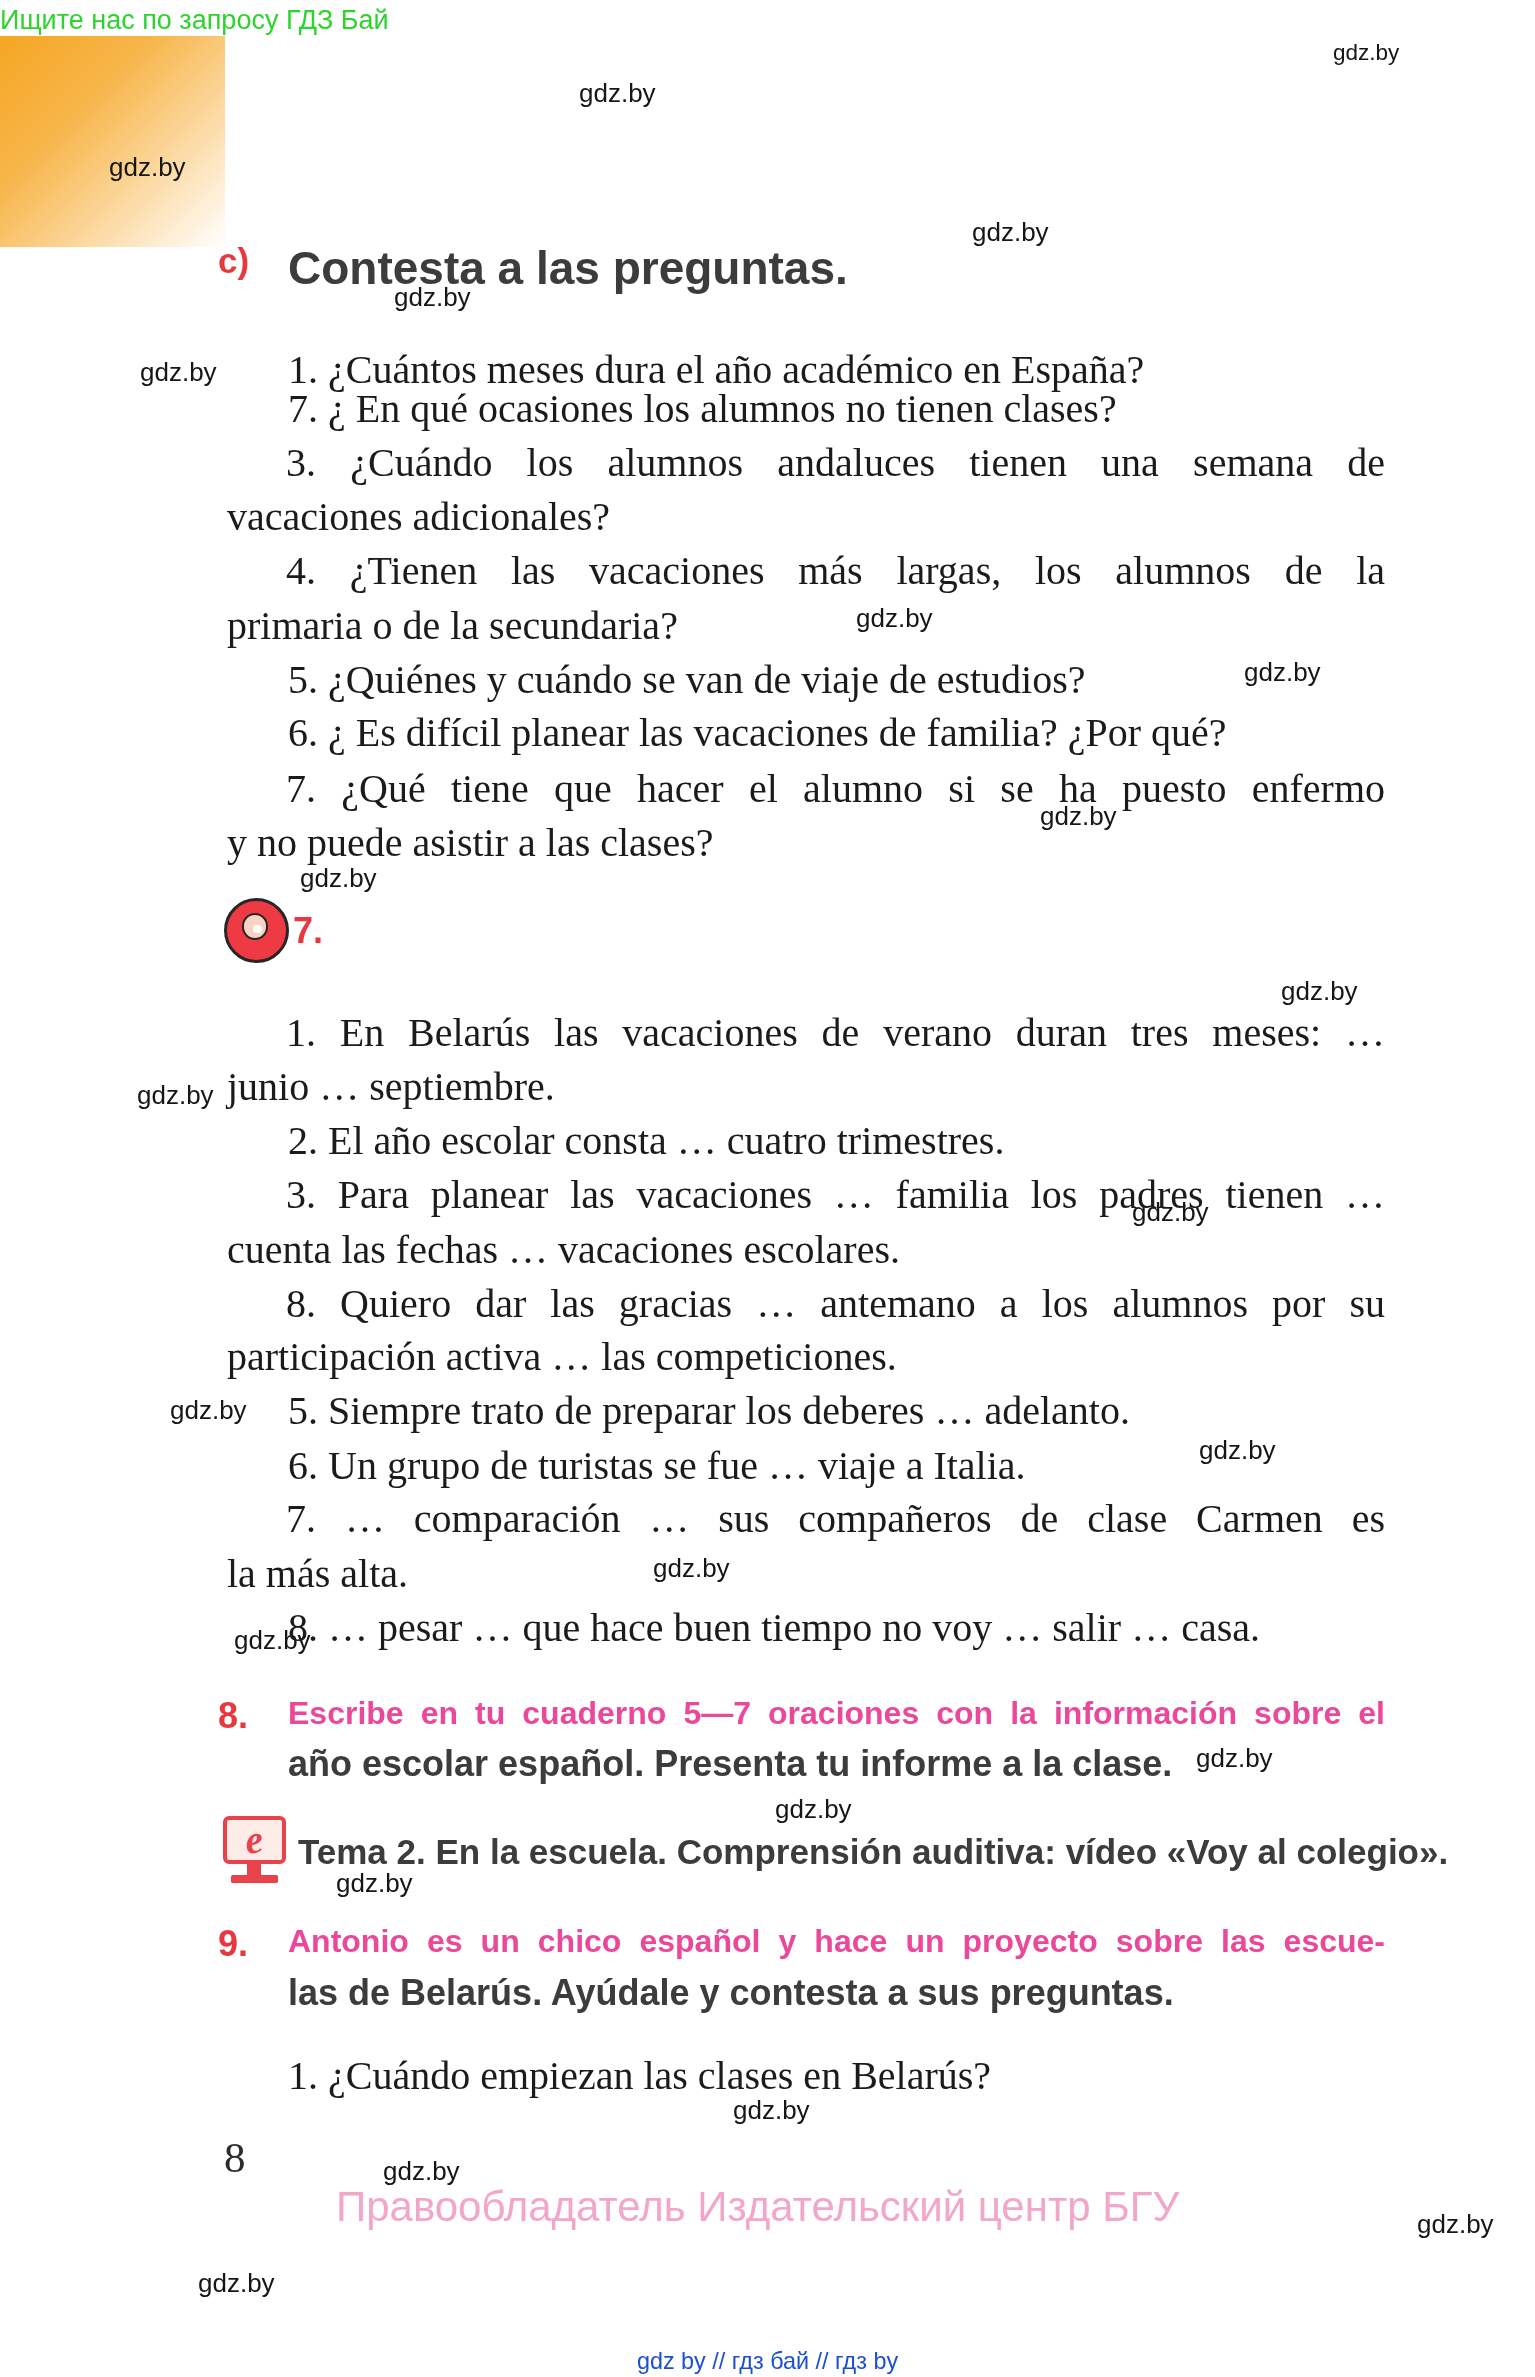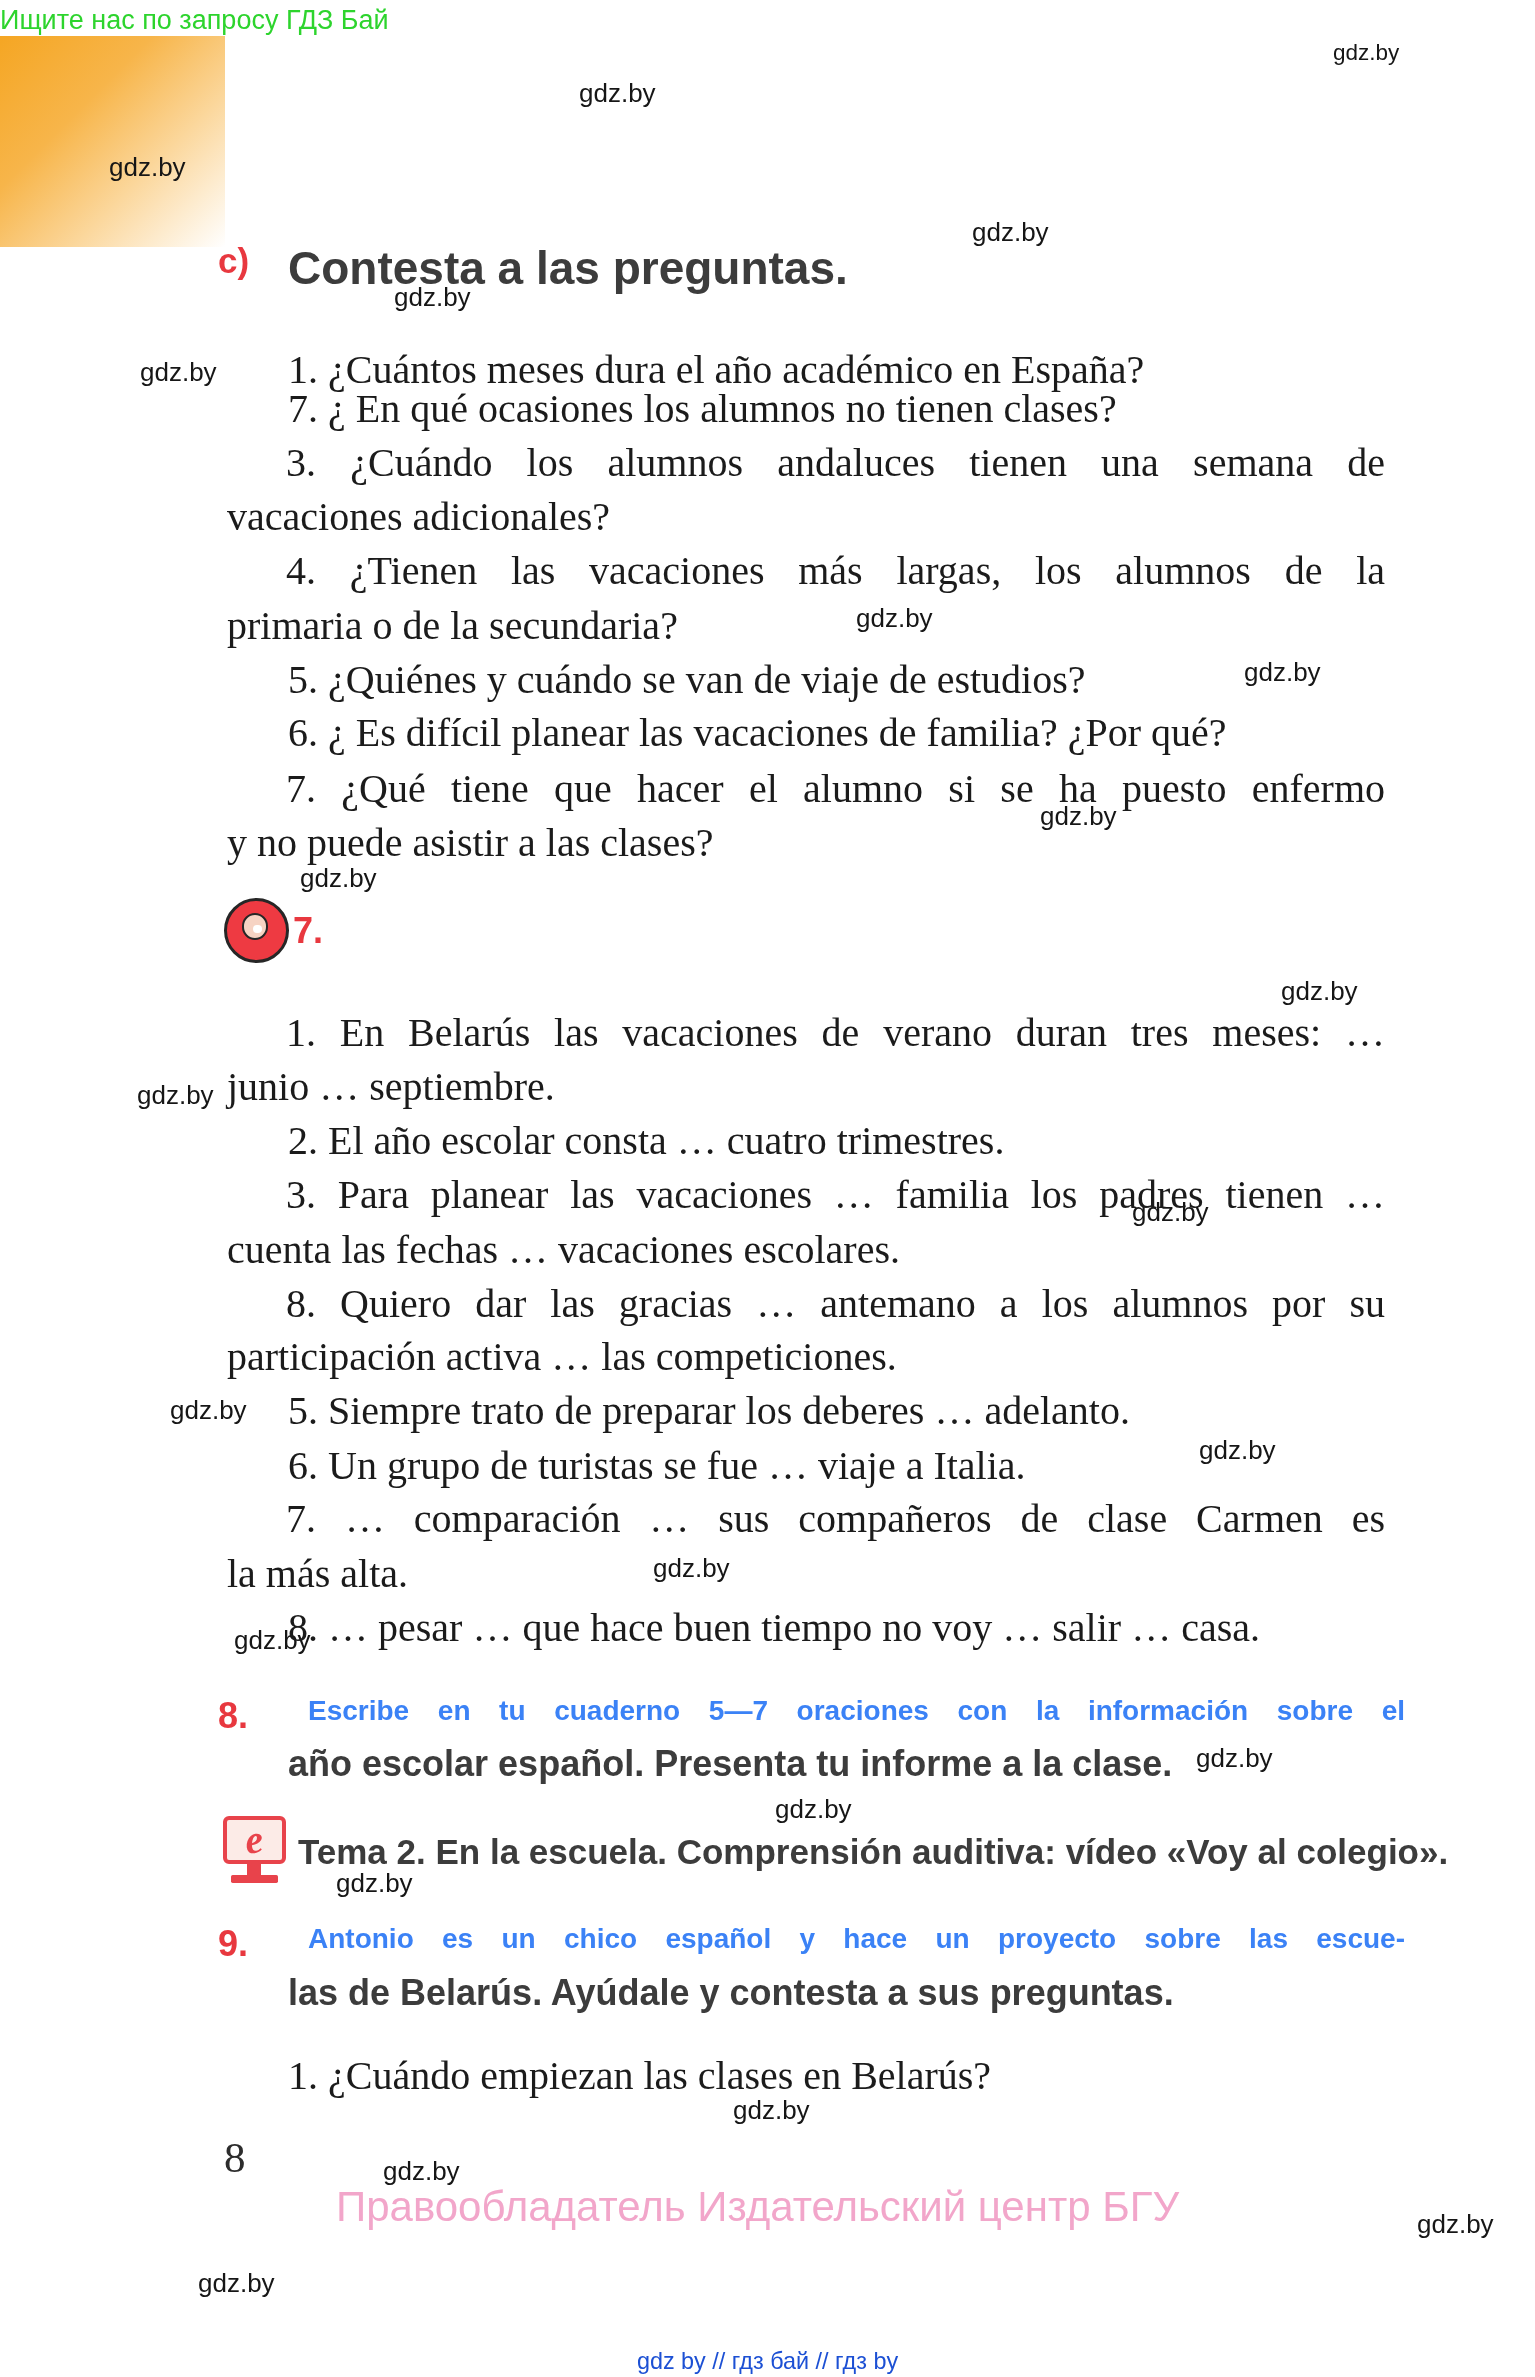--- a/index.html
+++ b/index.html
@@ -11,21 +11,21 @@
           background:linear-gradient(135deg,#f5a623 0%,#f7b54a 35%,#fbd79c 65%,#ffffff 100%);}
   .wm{position:absolute;font:26px "Liberation Sans",sans-serif;color:#161616;white-space:nowrap;}
   .wm.small{font-size:22.5px;}
   .serif{position:absolute;font-family:"Liberation Serif",serif;font-size:40px;line-height:1.15;
          color:#1b1b1b;white-space:nowrap;}
   .serif.j{left:227px;width:1158px;white-space:normal;text-align:justify;text-align-last:justify;
            -moz-text-align-last:justify;text-indent:59px;}
   .sansh{position:absolute;font-family:"Liberation Sans",sans-serif;font-weight:bold;font-size:36px;
          color:#3c3c3c;white-space:nowrap;}
   .sansj{position:absolute;left:288px;width:1097px;font-family:"Liberation Sans",sans-serif;
-         font-weight:bold;font-size:28px;color:#3b82f6;text-align:justify;text-align-last:justify;margin-left:20px;
+         font-weight:bold;font-size:32px;color:#ec4899;text-align:justify;text-align-last:justify;
          -moz-text-align-last:justify;}
   .rednum{position:absolute;font-family:"Liberation Sans",sans-serif;font-weight:bold;font-size:36px;
           color:#e8383f;white-space:nowrap;}
   .pagenum{position:absolute;left:224px;top:2133px;font:43px "Liberation Serif",serif;color:#2c2c2c;}
   .copyright{position:absolute;left:336px;top:2183px;font:42px "Liberation Sans",sans-serif;
              color:#f2a6ca;white-space:nowrap;}
   .footer{position:absolute;left:50%;transform:translateX(-50%);top:2348px;
           font:23.4px "Liberation Sans",sans-serif;color:#1c50d4;white-space:nowrap;}
   
   .disc{position:absolute;left:224px;top:898px;width:59px;height:59px;background:#ee3a42;

